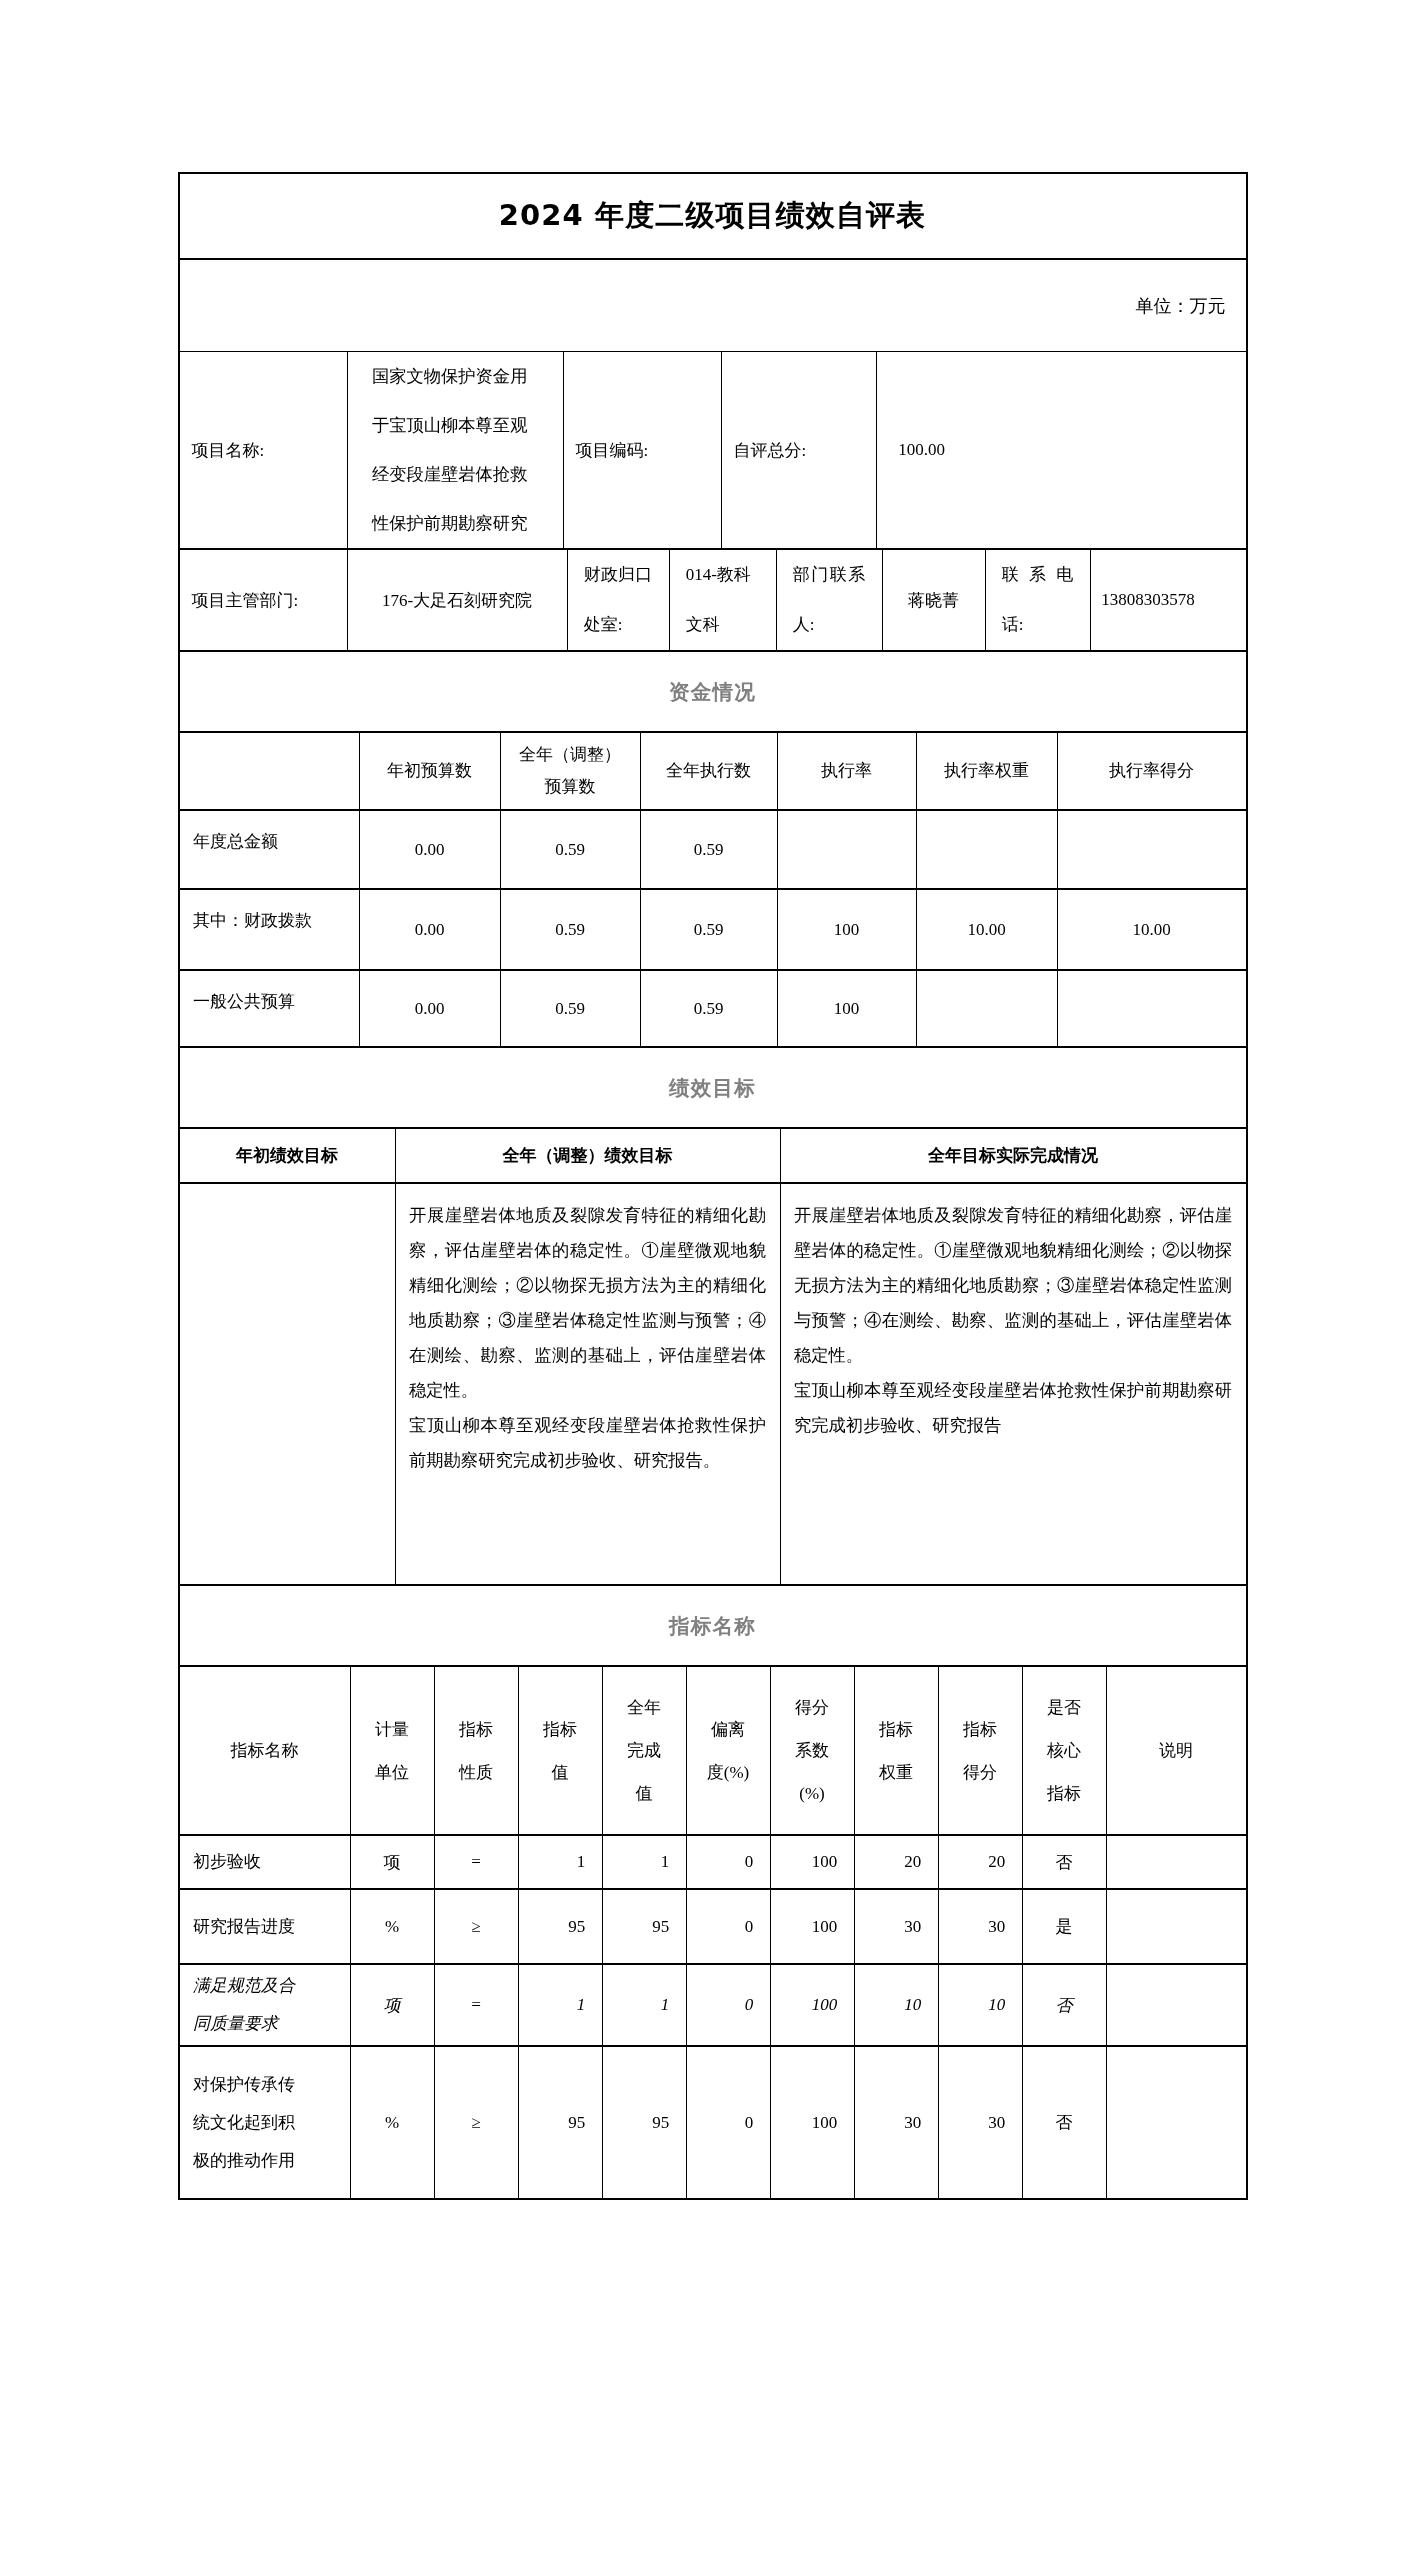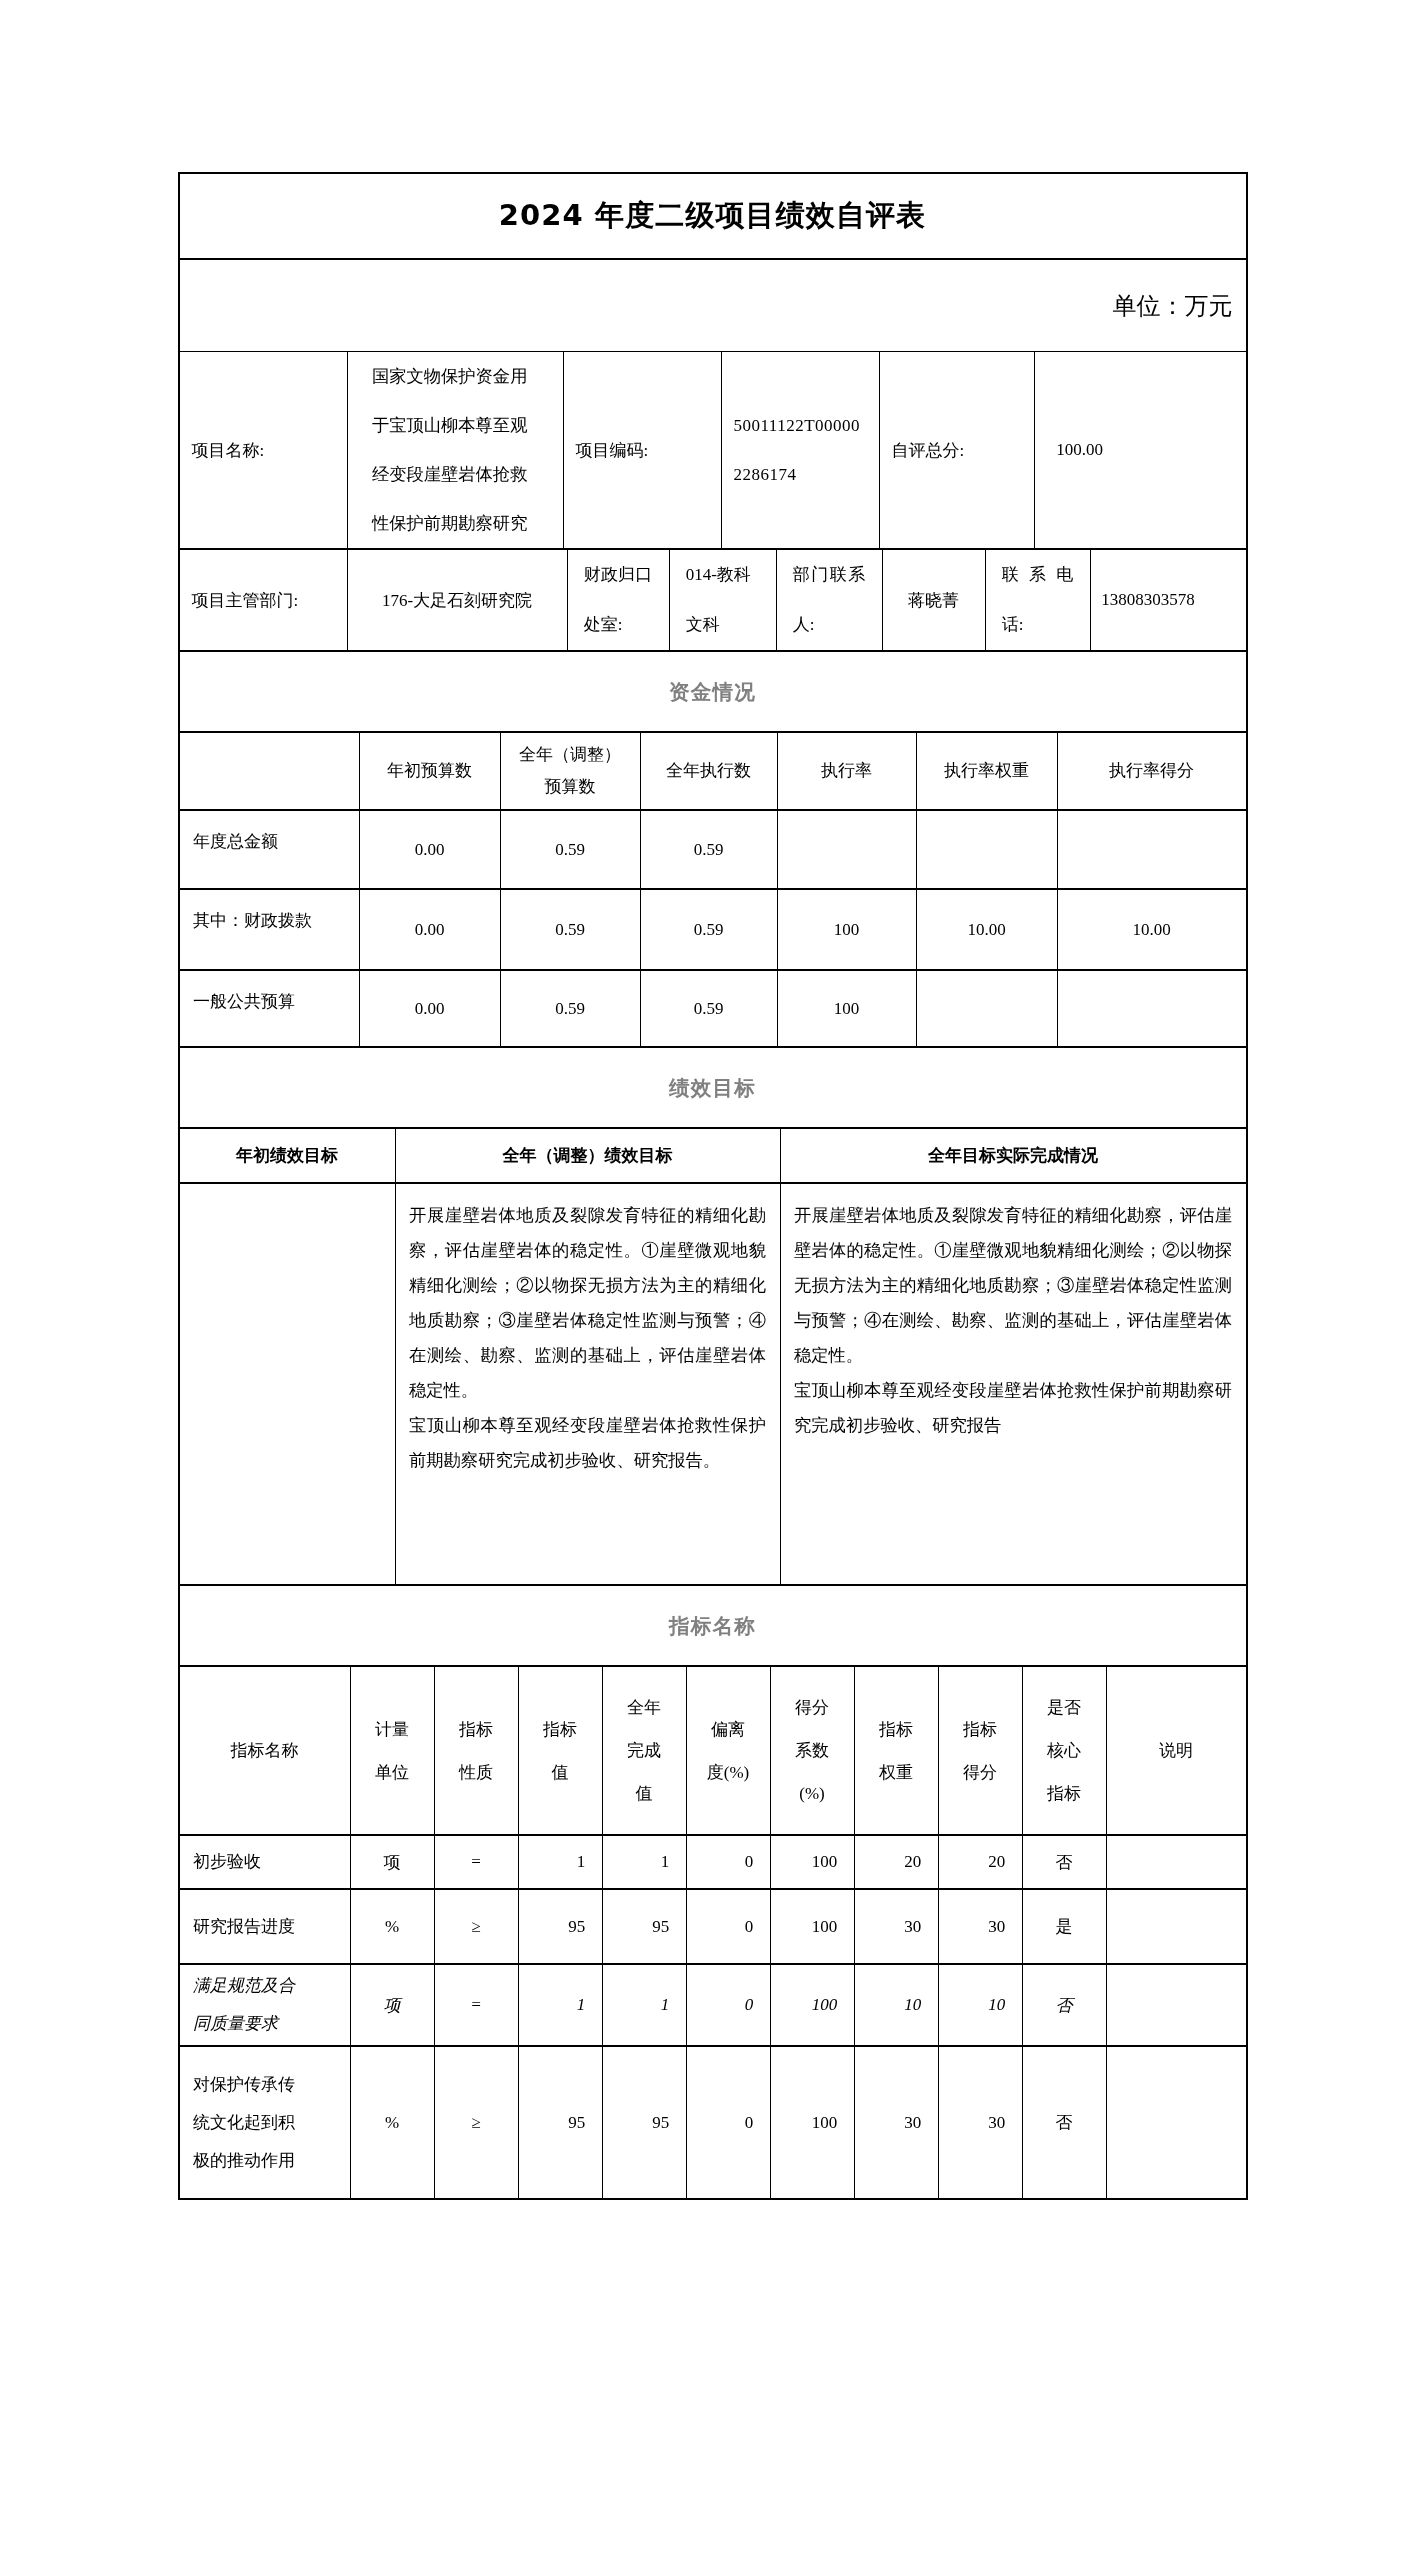--- a/index.html
+++ b/index.html
@@ -45,22 +45,22 @@
     text-align: center;
     font-family: "DejaVu Sans", "Liberation Sans", sans-serif;
     font-weight: bold;
     font-size: 29px;
     letter-spacing: 1.1px;
   }
   .unit-row { min-height: 91px; }
   .unit-cell {
     flex: 1 1 auto;
     text-align: right;
-    padding-right: 13px;
-    font-size: 24px;
+    padding-right: 20px;
+    font-size: 18px;
   }
 
   
   .section-row { min-height: 79px; }
   .section-cell {
     flex: 1 1 auto;
     text-align: center;
     font-family: "DejaVu Sans", "Liberation Sans", sans-serif;
     font-weight: bold;
     font-size: 20.6px;
@@ -162,21 +162,20 @@
   </div>
 
   <div class="row unit-row thin-bottom">
     <div class="cell unit-cell">单位：万元</div>
   </div>
 
   <div class="row info-row-1">
     <div class="cell lbl" style="flex:0 0 168px">项目名称:</div>
     <div class="cell project-name-cell" style="flex:0 0 216px">国家文物保护资金用于宝顶山柳本尊至观经变段崖壁岩体抢救性保护前期勘察研究</div>
     <div class="cell lbl" style="flex:0 0 158px">项目编码:</div>
-    <div class="cell project-code-cell" style="flex:0 0 158px">50011122T000002286174</div>
     <div class="cell lbl" style="flex:0 0 155px">自评总分:</div>
     <div class="cell score-cell grow">100.00</div>
   </div>
 
   <div class="row info-row-2">
     <div class="cell lbl" style="flex:0 0 168px">项目主管部门:</div>
     <div class="cell center-text" style="flex:0 0 220px">176-大足石刻研究院</div>
     <div class="cell jlbl" style="flex:0 0 102px">财政归口处室:</div>
     <div class="cell wrap2" style="flex:0 0 107px; padding:0 16.2px;">014-教科文科</div>
     <div class="cell jlbl" style="flex:0 0 106px">部门联系人:</div>

